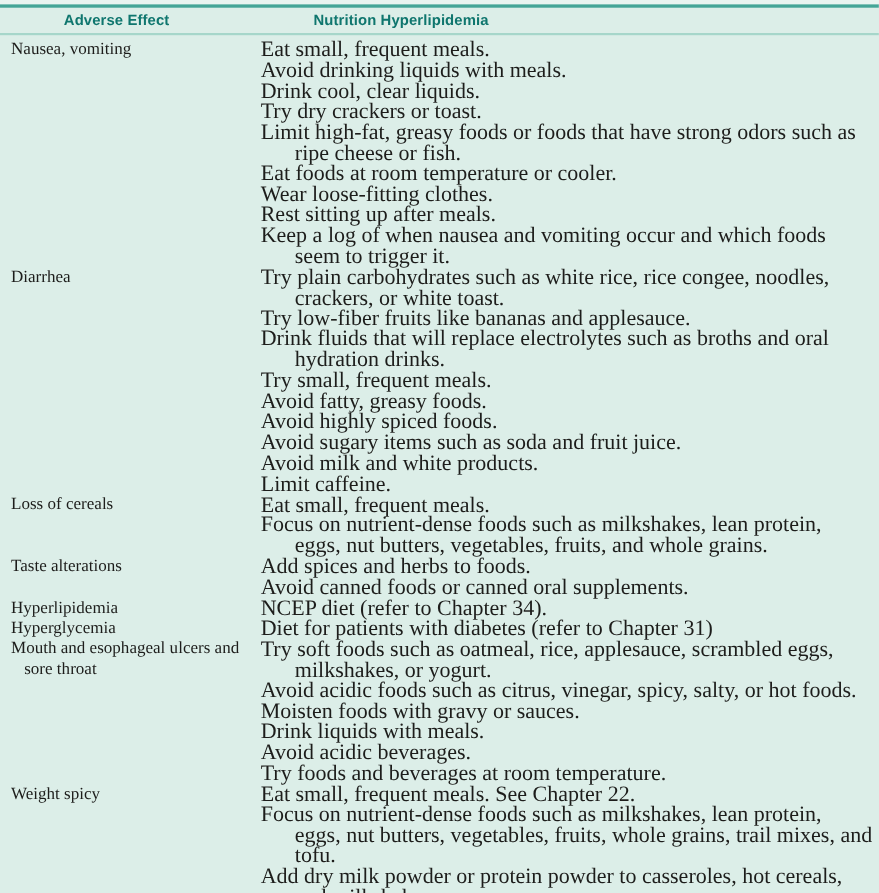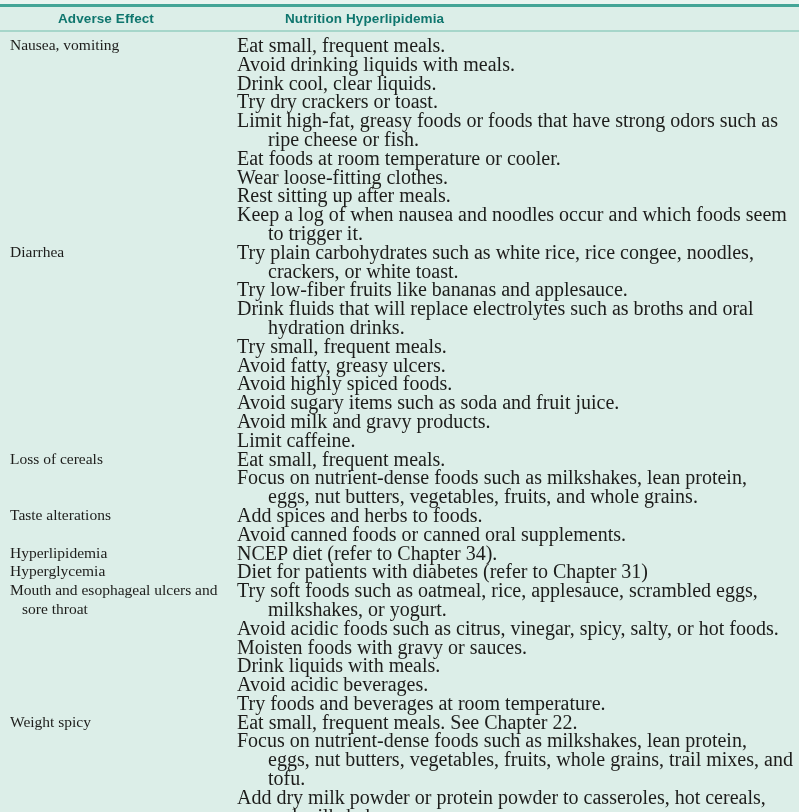--- a/index.html
+++ b/index.html
@@ -94,35 +94,35 @@
     <div class="effect-cell">Nausea, vomiting</div>
     <div class="rec-list">
           <div class="rec-line">Eat small, frequent meals.</div>
           <div class="rec-line">Avoid drinking liquids with meals.</div>
           <div class="rec-line">Drink cool, clear liquids.</div>
           <div class="rec-line">Try dry crackers or toast.</div>
           <div class="rec-line">Limit high-fat, greasy foods or foods that have strong odors such as ripe cheese or fish.</div>
           <div class="rec-line">Eat foods at room temperature or cooler.</div>
           <div class="rec-line">Wear loose-fitting clothes.</div>
           <div class="rec-line">Rest sitting up after meals.</div>
-          <div class="rec-line">Keep a log of when nausea and noodles occur and which foods seem to trigger it.</div>
+          <div class="rec-line">Keep a log of when nausea and vomiting occur and which foods seem to trigger it.</div>
         </div>
   </div>
 
   <div class="row">
     <div class="effect-cell">Diarrhea</div>
     <div class="rec-list">
           <div class="rec-line">Try plain carbohydrates such as white rice, rice congee, noodles, crackers, or white toast.</div>
           <div class="rec-line">Try low-fiber fruits like bananas and applesauce.</div>
           <div class="rec-line">Drink fluids that will replace electrolytes such as broths and oral hydration drinks.</div>
           <div class="rec-line">Try small, frequent meals.</div>
-          <div class="rec-line">Avoid fatty, greasy ulcers.</div>
+          <div class="rec-line">Avoid fatty, greasy foods.</div>
           <div class="rec-line">Avoid highly spiced foods.</div>
           <div class="rec-line">Avoid sugary items such as soda and fruit juice.</div>
-          <div class="rec-line">Avoid milk and gravy products.</div>
+          <div class="rec-line">Avoid milk and white products.</div>
           <div class="rec-line">Limit caffeine.</div>
         </div>
   </div>
 
   <div class="row">
     <div class="effect-cell">Loss of cereals</div>
     <div class="rec-list">
           <div class="rec-line">Eat small, frequent meals.</div>
           <div class="rec-line">Focus on nutrient-dense foods such as milkshakes, lean protein, eggs, nut butters, vegetables, fruits, and whole grains.</div>
         </div>

